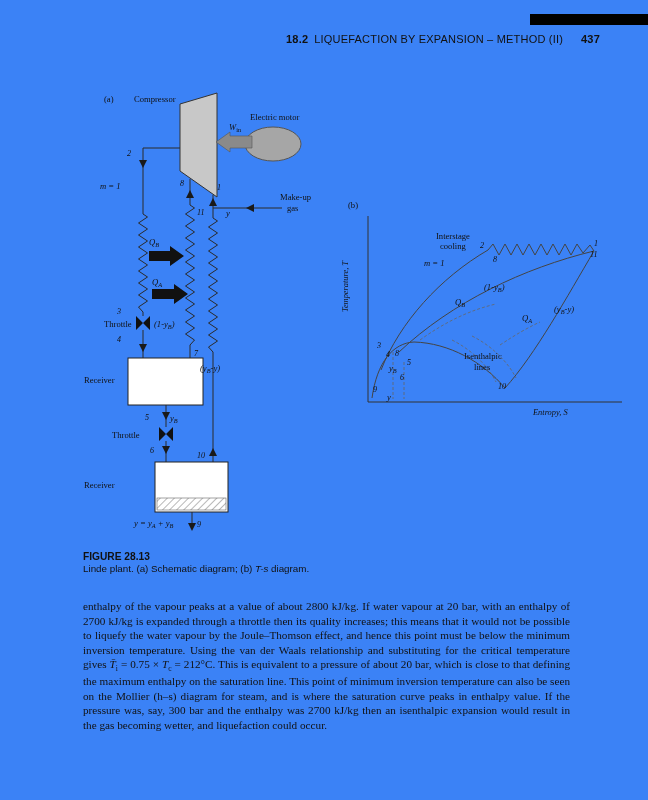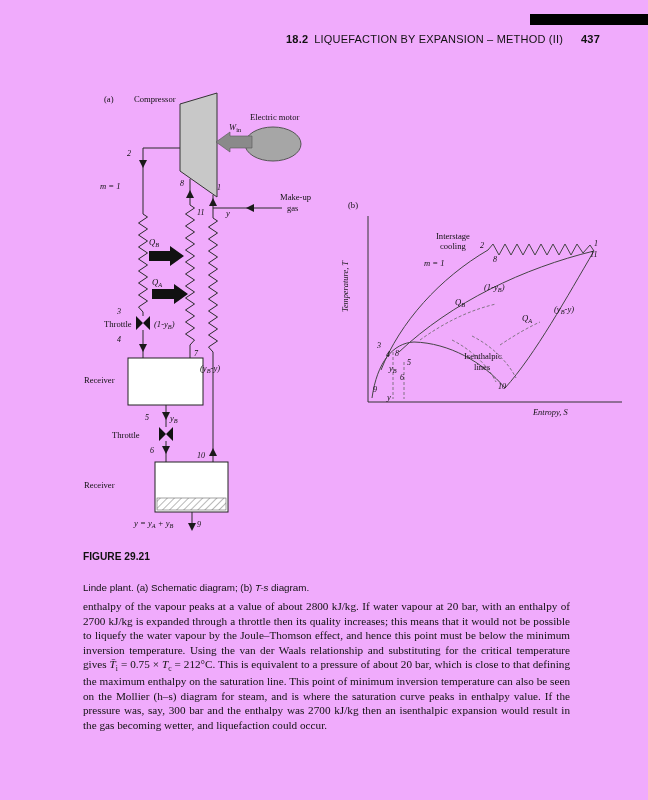--- a/index.html
+++ b/index.html
@@ -1,34 +1,34 @@
 <!DOCTYPE html>
 <html><head>
 <meta charset="utf-8">
 <style>
   html,body{margin:0;padding:0;background:#ffffff;}
-  .page{position:relative;width:648px;height:800px;background:#f0abfc;overflow:hidden;
+  .page{position:relative;width:648px;height:800px;background:#3b82f6;overflow:hidden;
         font-family:"Liberation Sans",sans-serif;color:#111;}
   .top-bar{position:absolute;top:14px;right:0;width:118px;height:11px;background:#000;}
   .running-head{position:absolute;top:33px;left:0;right:48px;text-align:right;
         font-size:11px;letter-spacing:.2px;color:#111;}
   .rh-section{font-weight:bold;margin-right:6px;}
   .rh-title{font-weight:normal;}
   .rh-page{font-weight:bold;margin-left:18px;}
   svg.fig{position:absolute;left:0;top:0;width:648px;height:800px;}
   svg text{font-family:"Liberation Serif",serif;fill:#111;}
   .flbl{font-size:8.6px;}
   .itlbl{font-size:8.6px;font-style:italic;}
   .pt{font-size:8px;font-style:italic;}
   .sub{font-size:6.3px;}
   .iv{font-style:italic;}
   .axlbl{font-size:8.4px;}
   .caption{position:absolute;left:83px;top:551px;width:500px;}
   .cap-title{font-weight:bold;font-size:10.2px;}
-  .cap-text{font-size:9.8px;margin-top:20px;}
+  .cap-text{font-size:9.8px;margin-top:1px;}
   .cap-text .iv{font-style:italic;}
   .body-text{position:absolute;left:83px;top:599px;width:487px;margin:0;
         font-family:"Liberation Serif",serif;font-size:11.2px;line-height:1.3;
         text-align:justify;color:#111;}
   .body-text sub{font-size:7.5px;}
   .body-text .iv{font-style:italic;}
 </style>
 </head>
 <body>
 
@@ -134,19 +134,19 @@
       <text class="pt" x="386" y="357">4</text>
       <text class="pt" x="395" y="356">8</text>
       <text class="pt" x="407" y="365">5</text>
       <text class="pt" x="400" y="380">6</text>
       <text class="pt" x="373" y="392">9</text>
       <text class="pt" x="498" y="389">10</text>
     </g>
   </svg>
 
   <div class="caption">
-    <div class="cap-title">FIGURE 29.21</div>
+    <div class="cap-title">FIGURE 28.13</div>
     <div class="cap-text"><span>Linde plant. (a) Schematic diagram; (b) </span><span class="iv">T-s</span><span> diagram.</span></div>
   </div>
 
   <p class="body-text"><span>enthalpy of the vapour peaks at a value of about 2800 kJ/kg. If water vapour at 20 bar, with an enthalpy of 2700 kJ/kg is expanded through a throttle then its quality increases; this means that it would not be possible to liquefy the water vapour by the Joule–Thomson effect, and hence this point must be below the minimum inversion temperature. Using the van der Waals relationship and substituting for the critical temperature gives </span><span><span class="iv">T̄</span><sub>i</sub><span> = 0.75 × </span><span class="iv">T</span><sub>c</sub><span> = 212°C</span></span><span>. This is equivalent to a pressure of about 20 bar, which is close to that defining the maximum enthalpy on the saturation line. This point of minimum inversion temperature can also be seen on the Mollier (h–s) diagram for steam, and is where the saturation curve peaks in enthalpy value. If the pressure was, say, 300 bar and the enthalpy was 2700 kJ/kg then an isenthalpic expansion would result in the gas becoming wetter, and liquefaction could occur.</span></p>
 
 </div>
 
 </body></html>

